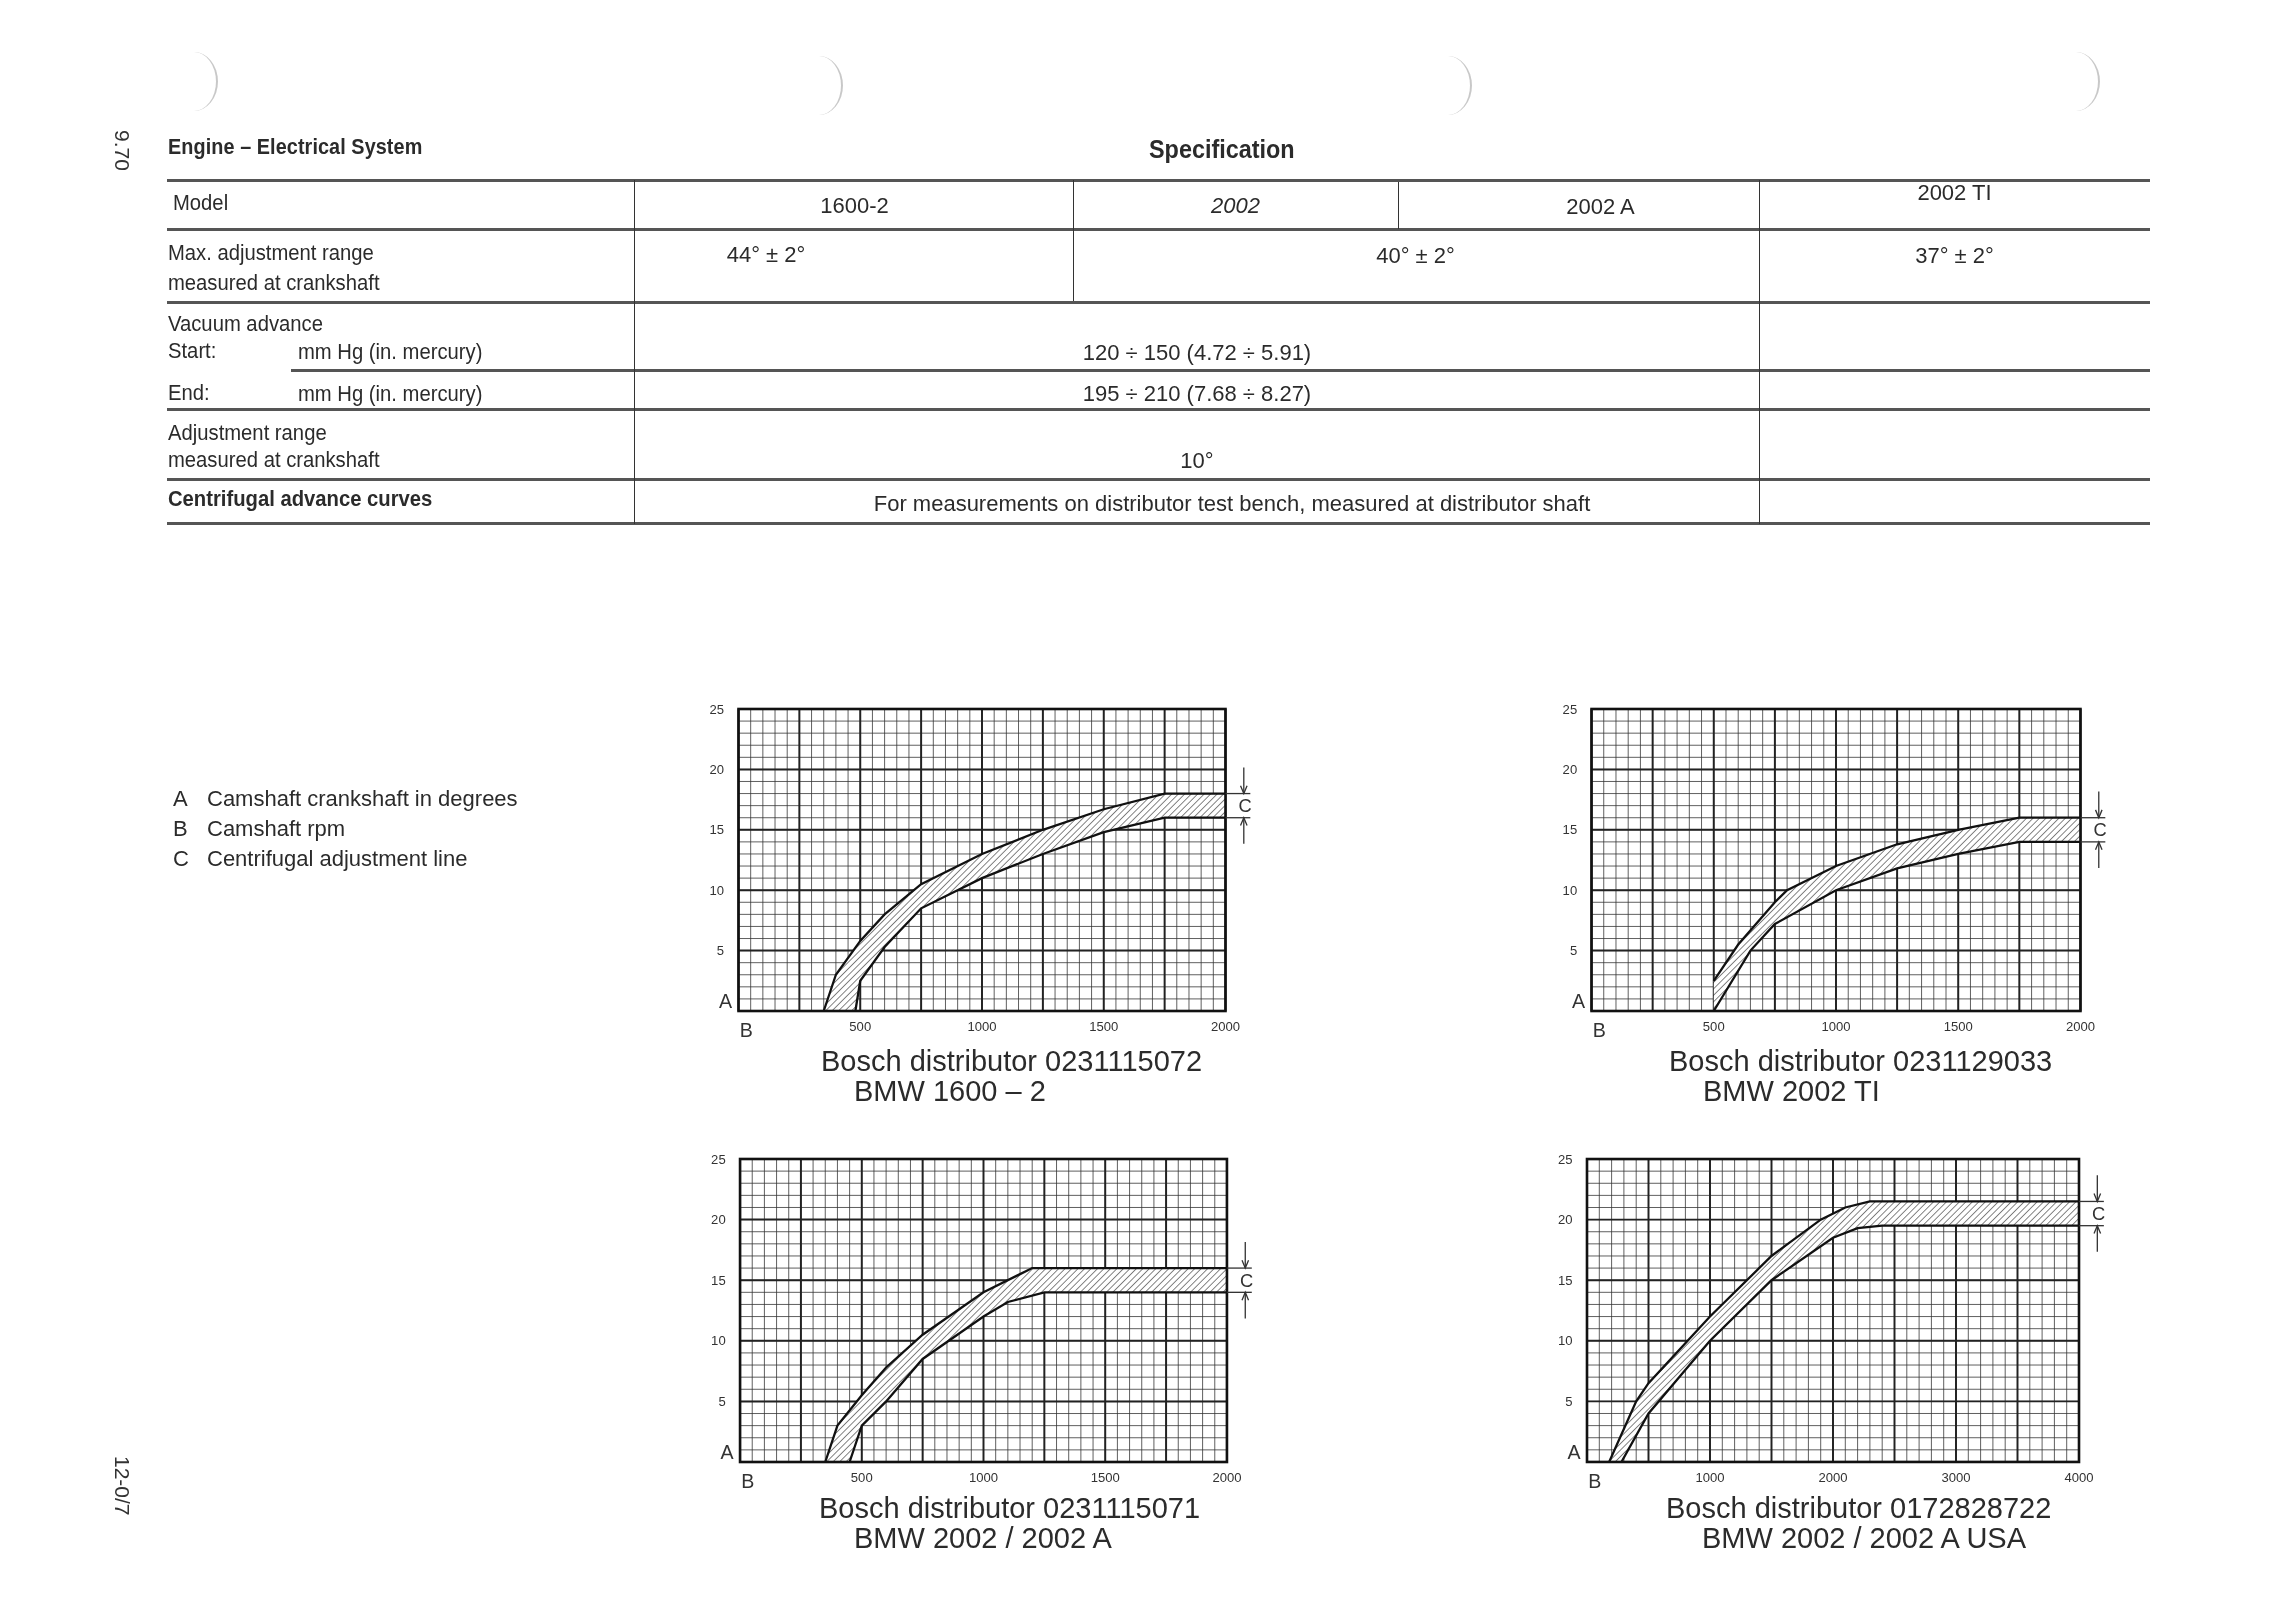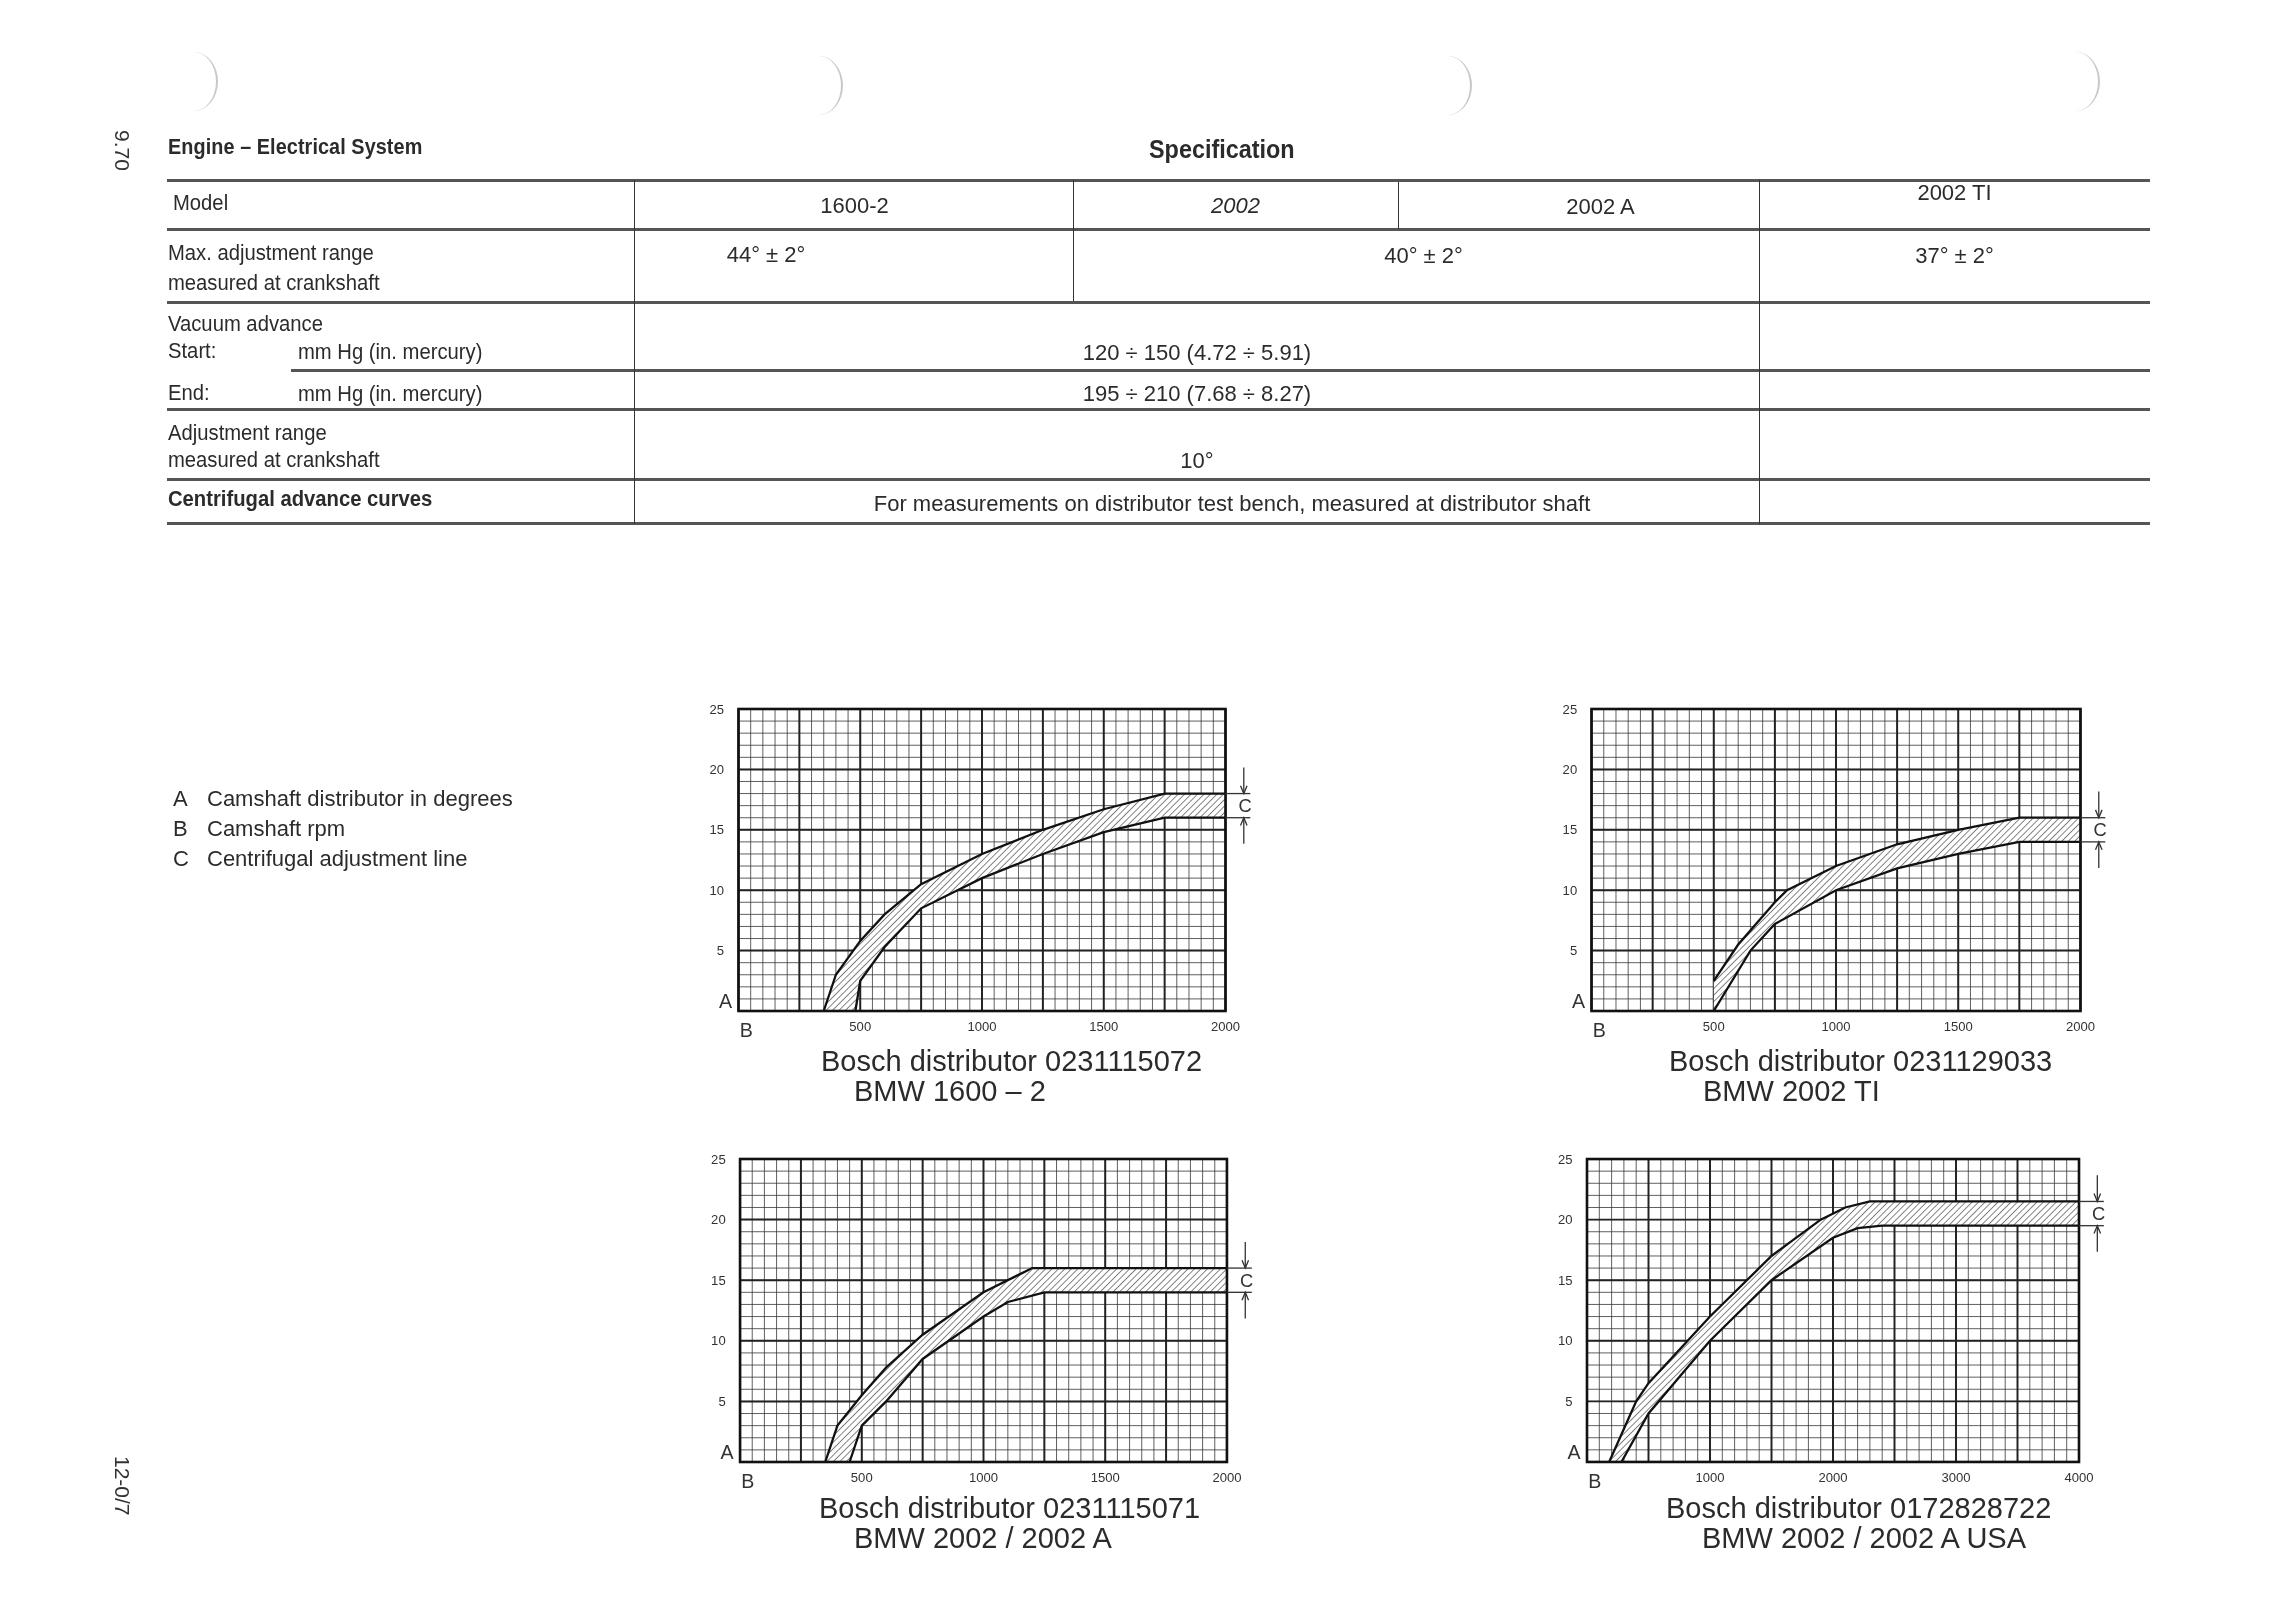--- a/index.html
+++ b/index.html
@@ -49,42 +49,42 @@
 
   <div class="cell" style="left:173px;top:190px;">Model</div>
   <div class="cell ctr" style="left:635px;width:439px;top:193px;">1600-2</div>
   <div class="cell ctr" style="left:1073px;width:325px;top:193px;font-style:italic;">2002</div>
   <div class="cell ctr" style="left:1398px;width:361px;top:194px;padding-left:22px;">2002 A</div>
   <div class="cell ctr" style="left:1759px;width:391px;top:180px;">2002 TI</div>
 
   <div class="cell" style="left:168px;top:240px;">Max. adjustment range</div>
   <div class="cell" style="left:168px;top:270px;">measured at crankshaft</div>
   <div class="cell ctr" style="left:635px;width:262px;top:242px;">44° ± 2°</div>
-  <div class="cell ctr" style="left:1073px;width:685px;top:243px;margin-left:8px;">40° ± 2°</div>
+  <div class="cell ctr" style="left:1073px;width:685px;top:243px;">40° ± 2°</div>
   <div class="cell ctr" style="left:1759px;width:391px;top:243px;">37° ± 2°</div>
 
   <div class="cell" style="left:168px;top:311px;">Vacuum advance</div>
   <div class="cell" style="left:168px;top:338px;">Start:</div>
   <div class="cell" style="left:298px;top:339px;">mm Hg (in. mercury)</div>
   <div class="cell ctr" style="left:635px;width:1124px;top:340px;">120 ÷ 150 (4.72 ÷ 5.91)</div>
 
   <div class="cell" style="left:168px;top:380px;">End:</div>
   <div class="cell" style="left:298px;top:381px;">mm Hg (in.  mercury)</div>
   <div class="cell ctr" style="left:635px;width:1124px;top:381px;">195 ÷ 210 (7.68 ÷ 8.27)</div>
 
   <div class="cell" style="left:168px;top:420px;">Adjustment range</div>
   <div class="cell" style="left:168px;top:447px;">measured at crankshaft</div>
   <div class="cell ctr" style="left:635px;width:1124px;top:448px;">10°</div>
 
   <div class="cell" style="left:168px;top:486px;font-weight:bold;">Centrifugal advance curves</div>
   <div class="cell ctr" style="left:670px;width:1124px;top:491px;">For measurements on distributor test bench, measured at distributor shaft</div>
 </div>
 
 <div class="legend">
-  <div class="row"><span>A</span><span>Camshaft distributor in degrees</span></div>
+  <div class="row"><span>A</span><span>Camshaft crankshaft in degrees</span></div>
   <div class="row"><span>B</span><span>Camshaft rpm</span></div>
   <div class="row"><span>C</span><span>Centrifugal adjustment line</span></div>
 </div>
 
 <div class="chart" style="left:738px;top:709px;width:488px;height:302px;">
     <svg width="488" height="302" viewBox="0 0 745 462">
       <defs>
         <pattern id="hatch0" width="7" height="7" patternUnits="userSpaceOnUse" patternTransform="rotate(45)">
           <rect width="7" height="7" fill="#fff"></rect>
           <line x1="0" y1="0" x2="0" y2="7" stroke="#444" stroke-width="2"></line>

